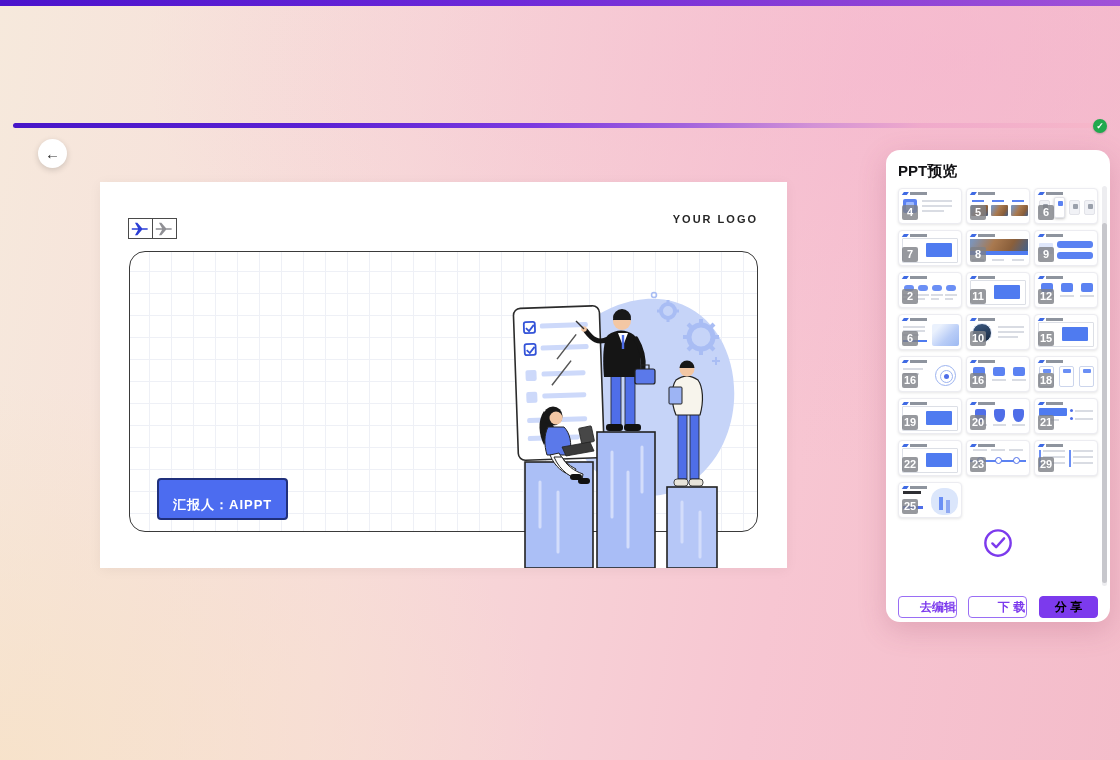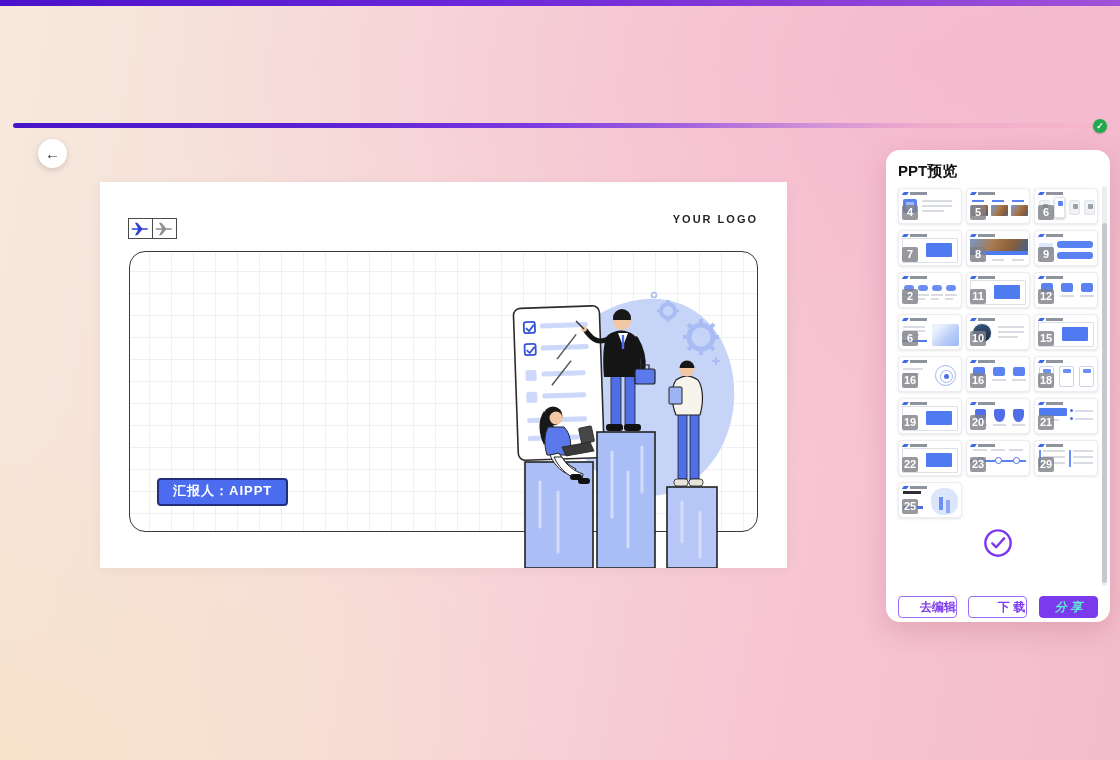--- a/index.html
+++ b/index.html
@@ -39,21 +39,21 @@
   .plane-box + .plane-box { margin-left:-1px; }
   .logo-text { position:absolute; right:29px; top:31px; font-size:11px; font-weight:700;
     letter-spacing:2px; color:#262626; }
   .frame { position:absolute; left:29px; top:69px; width:629px; height:281px;
     border:1.6px solid #3a3a3a; border-radius:16px;
     background-image:linear-gradient(#eef0f6 1px, transparent 1px),
                      linear-gradient(90deg,#eef0f6 1px, transparent 1px);
     background-size:22px 22px; background-position:-3px -3px; }
   .slide-title { position:absolute; left:20px; top:90px; font-size:31px; font-weight:800;
     color:#0f0f12; letter-spacing:1px; white-space:nowrap; }
-  .presenter-badge { position:absolute; left:27px; top:226px; padding:2px 14px 4px;
+  .presenter-badge { position:absolute; left:27px; top:226px; padding:16px 14px 4px;
     background:#4c6cf0; border:2px solid #20307c; border-radius:4px;
     color:#fff; font-size:13px; font-weight:700; letter-spacing:1px; }
   .illus { position:absolute; left:400px; top:95px; width:250px; height:291px; }
 
   
   .panel { position:absolute; left:886px; top:150px; width:224px; height:472px;
     background:#fff; border-radius:14px; box-shadow:0 8px 28px rgba(150,60,95,.22); }
   .panel-title { position:absolute; left:12px; top:12px; font-size:15px; font-weight:700; color:#121215; }
 
   .thumbs { position:absolute; left:12px; top:38px; width:200px; display:flex; flex-wrap:wrap;
@@ -165,21 +165,21 @@
 
   
   .done-icon { position:absolute; left:97px; top:378px; width:30px; height:30px; }
   .done-text { position:absolute; left:0; top:412px; width:224px; text-align:center;
     font-size:13px; font-weight:600; color:#17171a; }
 
   
   .btn { position:absolute; top:446px; width:59px; height:22px; border-radius:4px;
     font-size:12px; font-weight:700; cursor:pointer; font-family:"Liberation Sans",sans-serif; }
   .btn.ghost { background:#fff; border:1px solid #9a6ef5; color:#7c3aed; }
-  .btn.solid { background:#7c3aed; border:1px solid #7c3aed; color:#5eead4;font-style:italic; }
+  .btn.solid { background:#7c3aed; border:1px solid #7c3aed; color:#000000; }
   .btn-edit { left:12px;padding-left:21px; } .btn-download { left:82px;padding-left:28px; } .btn-share { left:153px; }
 </style>
 </head>
 <body>
 
 <div class="screen">
 
   <div class="topbar"></div>
 
   <div class="progress-line"></div>

